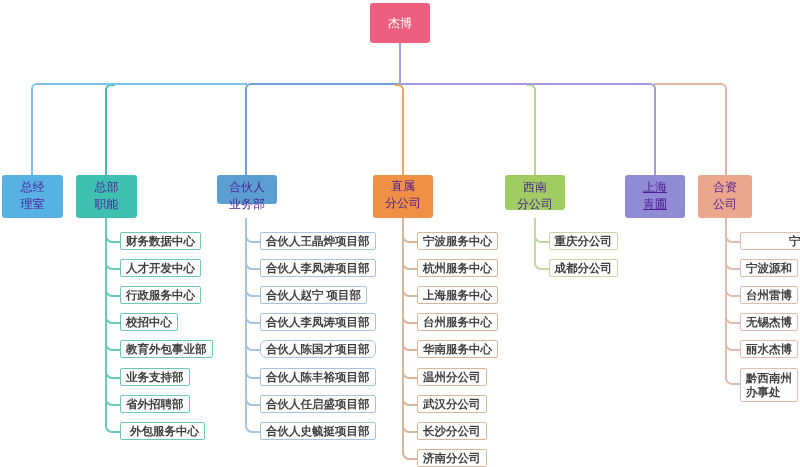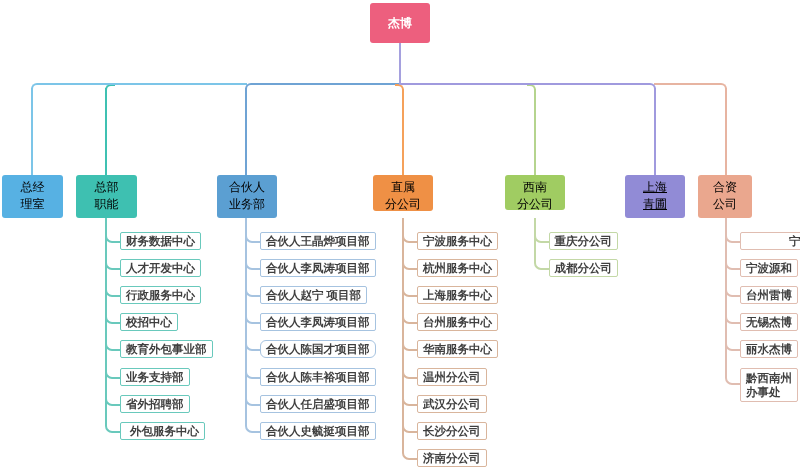--- a/index.html
+++ b/index.html
@@ -1,22 +1,22 @@
 <!DOCTYPE html>
 <html><head>
 <meta charset="utf-8">
 <style>
   html,body{margin:0;padding:0;background:#fff;}
   .cv{position:relative;width:800px;height:467px;background:#ffffff;overflow:hidden;
       font-family:"Liberation Serif","DejaVu Serif",serif;}
   .ln{position:absolute;}
-  .node{position:absolute;border-radius:3px;color:#000000;text-align:center;
+  .node{position:absolute;border-radius:3px;color:#4c1d95;text-align:center;
         font-size:12px;line-height:17px;box-sizing:border-box;padding-top:4px;cursor:default;}
   .root{position:absolute;border-radius:3px;color:#fff;text-align:center;
-        font-size:12px;line-height:40px;font-weight:bold;}
+        font-size:12px;line-height:40px;}
   .child{position:absolute;background:#fff;border-style:solid;border-width:1px;
          border-radius:2px;font-size:11.5px;color:#3f3f3f;white-space:nowrap;
          line-height:16px;padding:0 5px;font-weight:bold;}
   .child.multi{white-space:pre-line;line-height:14px;padding:2px 5px;}
 </style>
 </head>
 <body>
 
 <div class="cv" id="canvas">
   <div class="root" id="rootNode" style="left: 370px; top: 3px; width: 60px; height: 40px; background: rgb(237, 95, 126);">杰博</div>
@@ -85,33 +85,33 @@
         <div>职能</div>
       </div>
       <div class="child" style="left: 120px; top: 232px; border-color: rgb(105, 201, 188);">财务数据中心</div>
       <div class="child" style="left: 120px; top: 259.1px; border-color: rgb(105, 201, 188);">人才开发中心</div>
       <div class="child" style="left: 120px; top: 286.2px; border-color: rgb(105, 201, 188);">行政服务中心</div>
       <div class="child" style="left: 120px; top: 313.3px; border-color: rgb(105, 201, 188);">校招中心</div>
       <div class="child" style="left: 120px; top: 340.4px; border-color: rgb(105, 201, 188);">教育外包事业部</div>
       <div class="child" style="left: 120px; top: 367.5px; border-color: rgb(105, 201, 188);">业务支持部</div>
       <div class="child" style="left: 120px; top: 394.6px; border-color: rgb(105, 201, 188);">省外招聘部</div>
       <div class="child" style="left: 120px; top: 421.7px; border-color: rgb(105, 201, 188); padding-left: 9px;">外包服务中心</div>
-      <div class="node" style="left: 217px; top: 175px; width: 60px; height: 43px; background: rgb(91, 159, 210);">
+      <div class="node" style="left: 217px; top: 175px; width: 60px; height: 29px; background: rgb(91, 159, 210);">
         <div>合伙人</div>
         <div>业务部</div>
       </div>
       <div class="child" style="left: 260px; top: 232px; border-color: rgb(166, 195, 224);">合伙人王晶烨项目部</div>
       <div class="child" style="left: 260px; top: 259.1px; border-color: rgb(166, 195, 224);">合伙人李凤涛项目部</div>
       <div class="child" style="left: 260px; top: 286.2px; border-color: rgb(166, 195, 224);">合伙人赵宁 项目部</div>
       <div class="child" style="left: 260px; top: 313.3px; border-color: rgb(166, 195, 224);">合伙人李凤涛项目部</div>
       <div class="child" style="left: 260px; top: 340.4px; border-color: rgb(166, 195, 224); border-radius: 6px;">合伙人陈国才项目部</div>
       <div class="child" style="left: 260px; top: 367.5px; border-color: rgb(166, 195, 224);">合伙人陈丰裕项目部</div>
       <div class="child" style="left: 260px; top: 394.6px; border-color: rgb(166, 195, 224);">合伙人任启盛项目部</div>
       <div class="child" style="left: 260px; top: 421.7px; border-color: rgb(166, 195, 224);">合伙人史毓挺项目部</div>
-      <div class="node" style="left: 373px; top: 175px; width: 60px; height: 36px; background: rgb(239, 144, 69);">
+      <div class="node" style="left: 373px; top: 175px; width: 60px; height: 43px; background: rgb(239, 144, 69); font-family: Liberation Mono, monospace;">
         <div>直属</div>
         <div>分公司</div>
       </div>
       <div class="child" style="left: 417px; top: 232px; border-color: rgb(217, 181, 156);">宁波服务中心</div>
       <div class="child" style="left: 417px; top: 259.1px; border-color: rgb(217, 181, 156);">杭州服务中心</div>
       <div class="child" style="left: 417px; top: 286.2px; border-color: rgb(217, 181, 156);">上海服务中心</div>
       <div class="child" style="left: 417px; top: 313.3px; border-color: rgb(217, 181, 156);">台州服务中心</div>
       <div class="child" style="left: 417px; top: 340.4px; border-color: rgb(217, 181, 156);">华南服务中心</div>
       <div class="child" style="left: 417px; top: 367.5px; border-color: rgb(217, 181, 156);">温州分公司</div>
       <div class="child" style="left: 417px; top: 394.6px; border-color: rgb(217, 181, 156);">武汉分公司</div>

